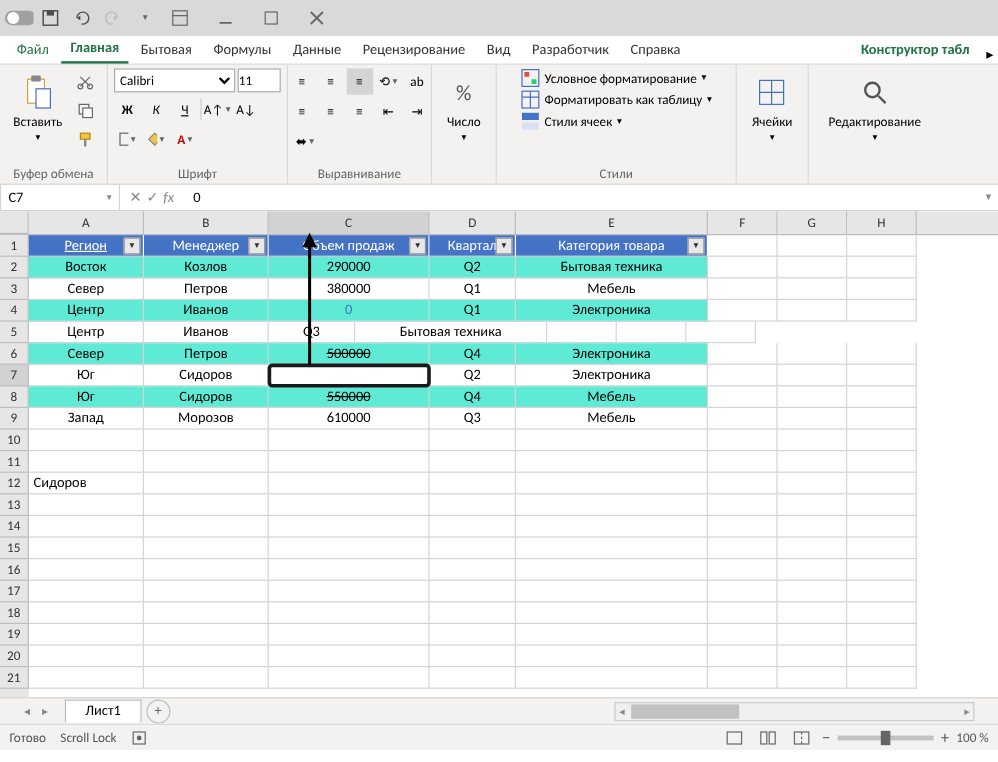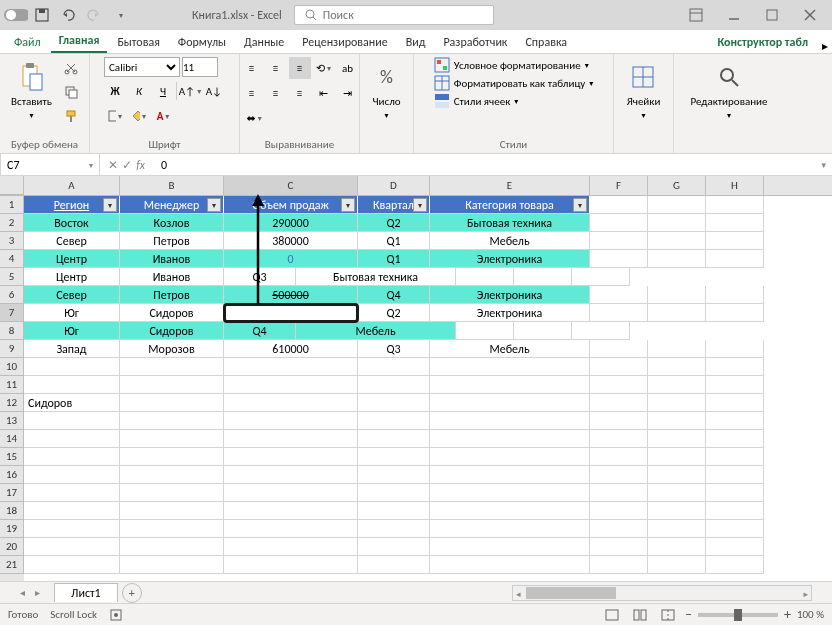--- a/index.html
+++ b/index.html
@@ -97,30 +97,20 @@
         </svg>
       </div>
     <div class="qat-btn">
         <svg width="16" height="16">
           <path d="M12 8 A5 5 0 1 0 8 13" fill="none" stroke="#bdbdbd" stroke-width="1.2"></path>
           <path d="M12 8 l-3 -2 v4 z" fill="#bdbdbd"></path>
         </svg>
       </div>
     <div class="qat-btn dropdown-arrow"></div>
   </div>
-  <div class="title-center">
-    <span class="book-title">Книга1.xlsx - Excel</span>
-    <div class="search-box">
-      <svg width="12" height="12">
-          <circle cx="5" cy="5" r="4" fill="none" stroke="#888"></circle>
-          <line x1="8" y1="8" x2="11" y2="11" stroke="#888"></line>
-        </svg>
-      <span>Поиск</span>
-    </div>
-  </div>
   <div class="win-btns">
     <div class="win-btn">
         <svg width="14" height="14">
           <rect x="1" y="1" width="12" height="12" fill="none" stroke="#666"></rect>
           <line x1="1" y1="5" x2="13" y2="5" stroke="#666"></line>
         </svg>
       </div>
     <div class="win-btn">
         <svg width="12" height="12">
           <line x1="1" y1="10" x2="11" y2="10" stroke="#666" stroke-width="1.5"></line>
@@ -189,21 +179,21 @@
             </svg>
           </div>
       </div>
     </div>
     <div class="rgroup-label">Буфер обмена</div>
   </div>
 
   <div class="rgroup" style="width:150px">
     <div class="rgroup-body" style="flex-direction:column;gap:3px;align-items:stretch">
       <div class="font-row">
-        <select style="width:76px"><option>Calibri</option></select>
+        <select style="width:101px"><option>Calibri</option></select>
         <input class="font-size" style="width: 36px;" value="11">
       </div>
       <div class="font-row">
         <div class="rbtn small" style="font-weight:bold">Ж</div>
         <div class="rbtn small" style="font-style:italic">К</div>
         <div class="rbtn small" style="text-decoration:underline">Ч</div>
         <div style="width:1px;height:18px;background:#ccc"></div>
         <div class="rbtn small dropdown-arrow">A↑</div>
         <div class="rbtn small">A↓</div>
       </div>
@@ -464,20 +454,21 @@
           <div class="cell" style="width: 134px;"></div>
           <div class="cell" style="width: 72px;">Q2</div>
           <div class="cell" style="width: 160px;">Электроника</div>
           <div class="cell" style="width: 58px;"></div>
           <div class="cell" style="width: 58px;"></div>
           <div class="cell" style="width: 58px;"></div>
         </div>
         <div class="cell-row">
           <div class="cell band-odd" style="width: 96px;">Юг</div>
           <div class="cell band-odd" style="width: 104px;">Сидоров</div>
+          <div class="cell band-odd" style="width: 134px; text-decoration: line-through;">550000</div>
           <div class="cell band-odd" style="width: 72px;">Q4</div>
           <div class="cell band-odd" style="width: 160px;">Мебель</div>
           <div class="cell" style="width: 58px;"></div>
           <div class="cell" style="width: 58px;"></div>
           <div class="cell" style="width: 58px;"></div>
         </div>
         <div class="cell-row">
           <div class="cell" style="width: 96px;">Запад</div>
           <div class="cell" style="width: 104px;">Морозов</div>
           <div class="cell" style="width: 134px;">610000</div>

